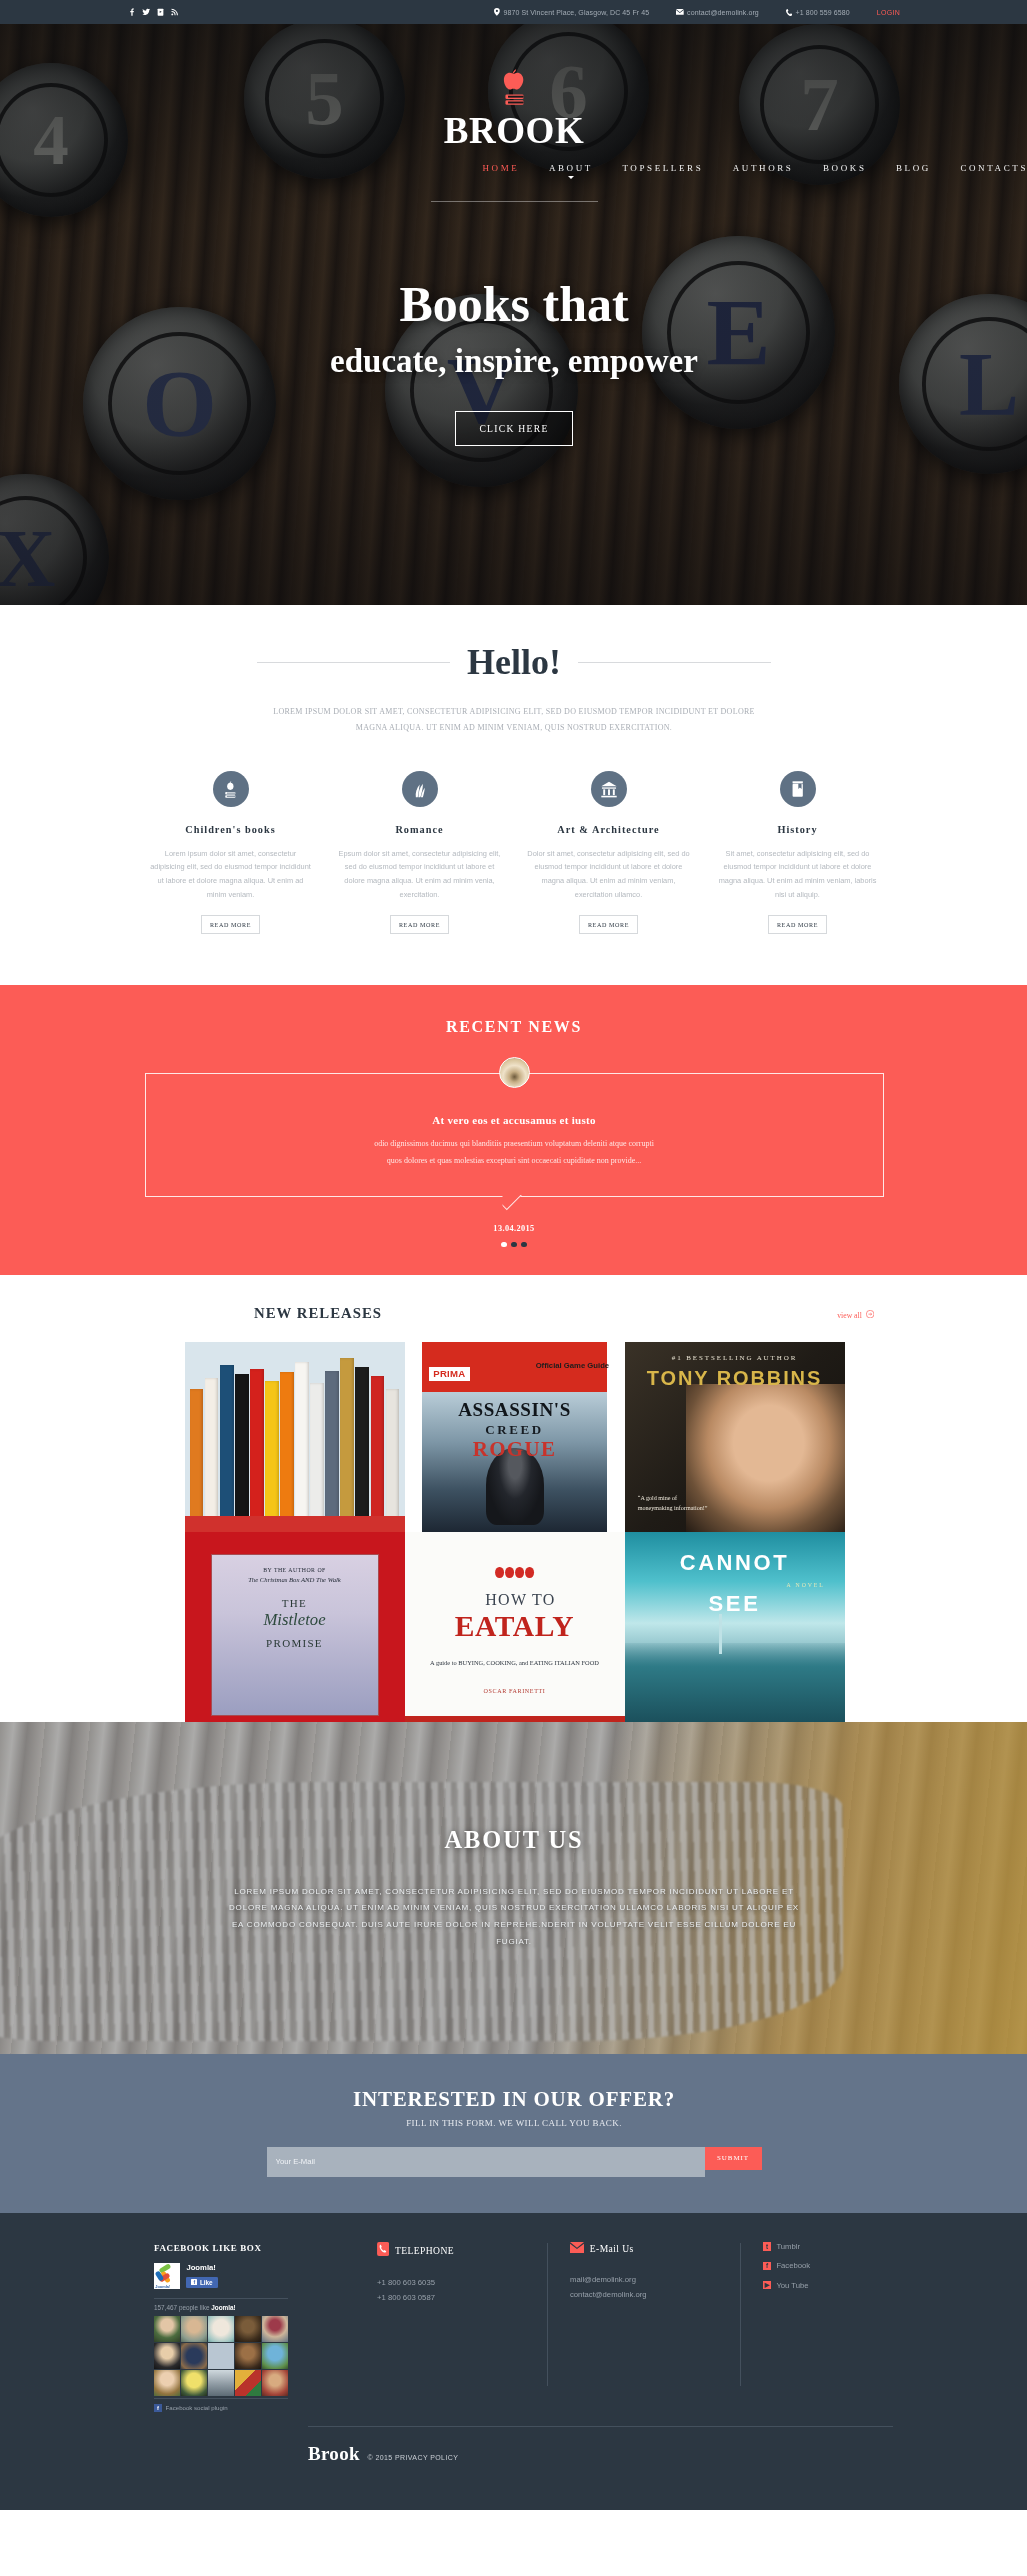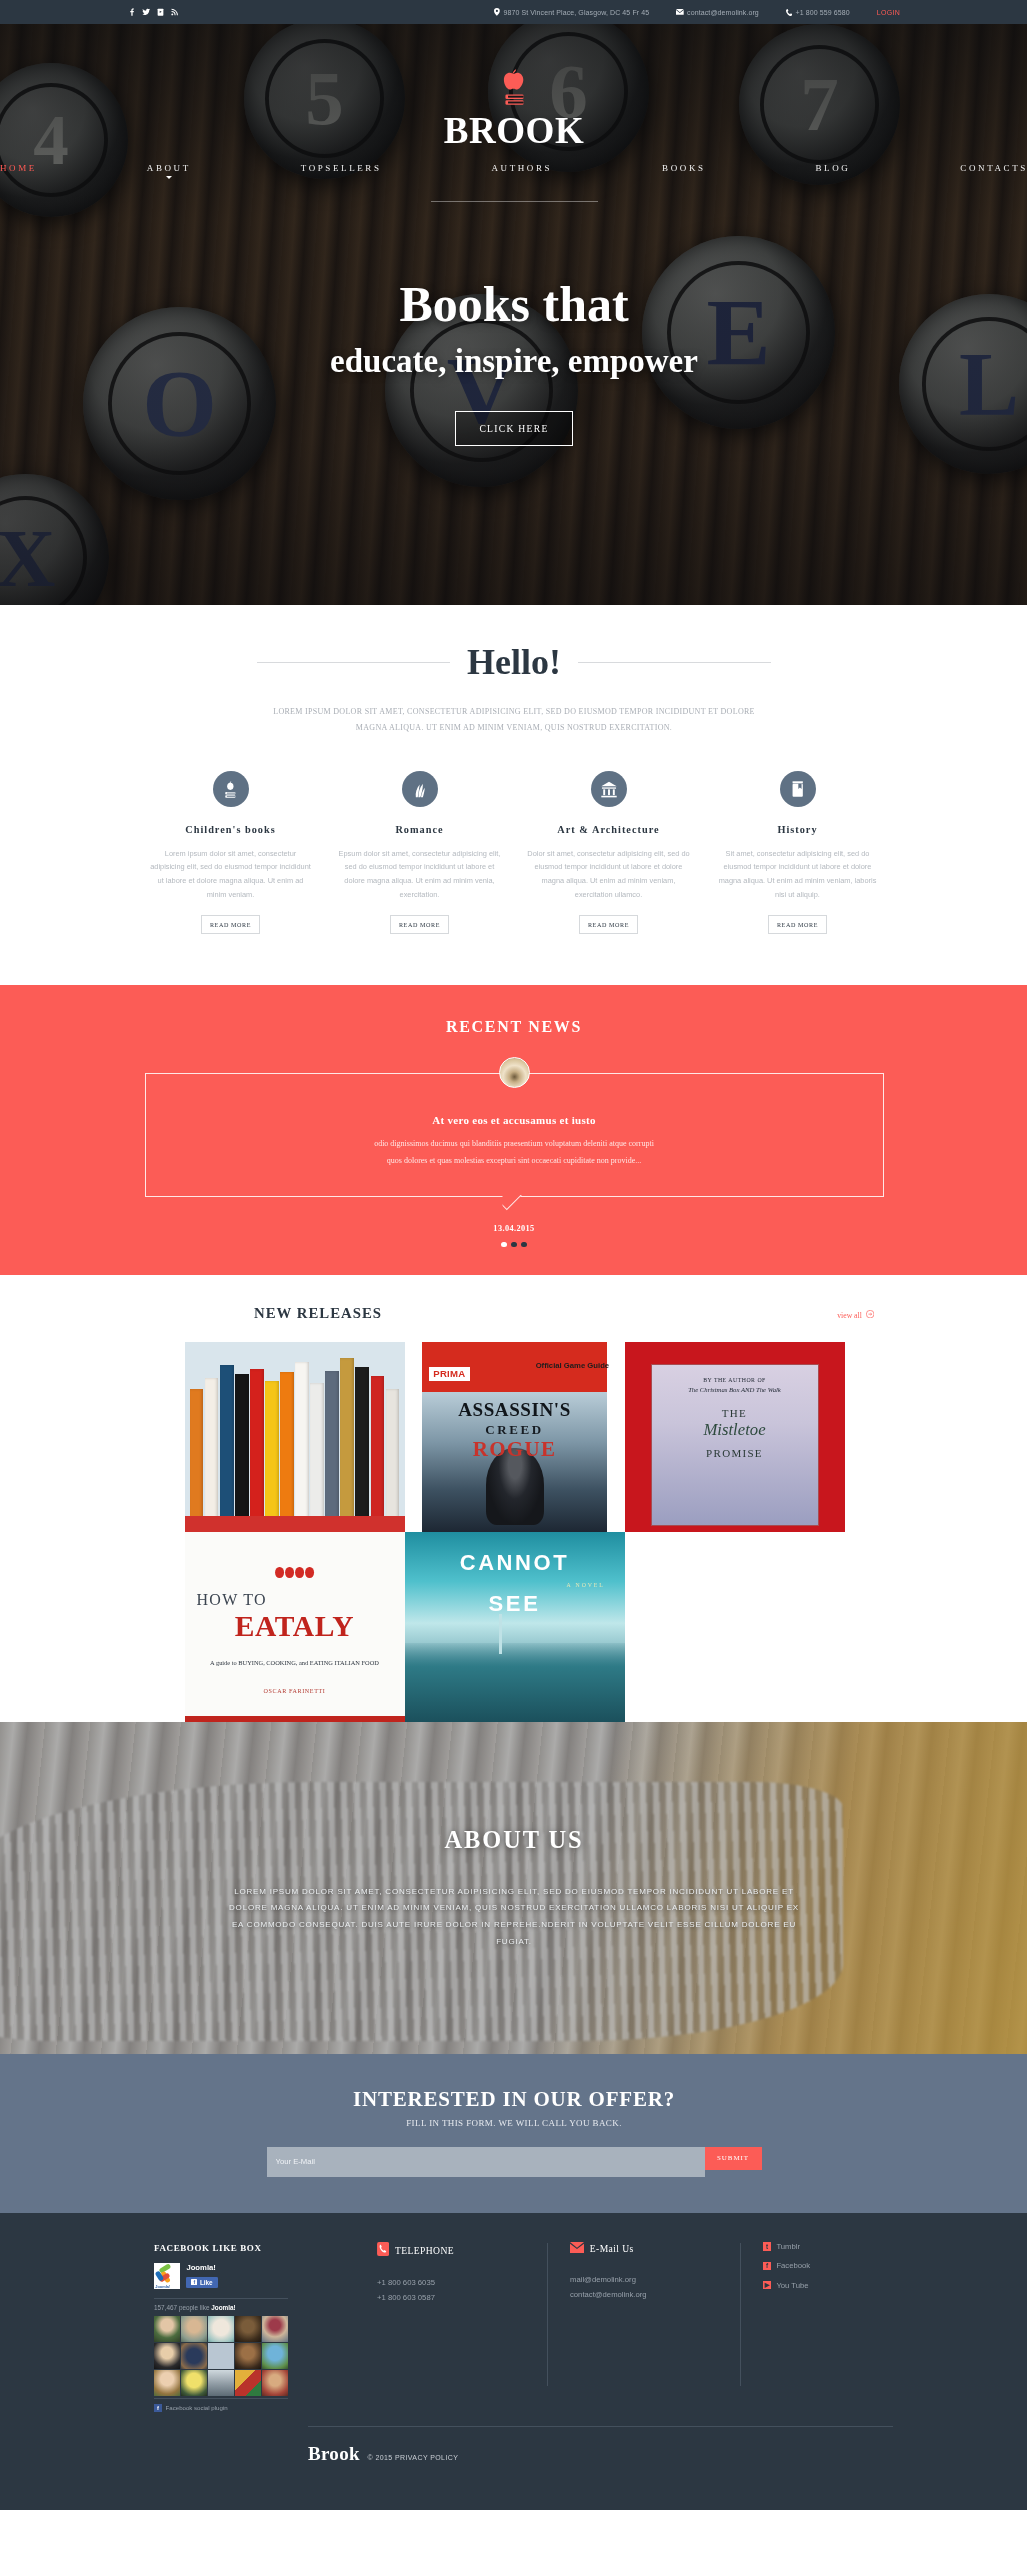--- a/index.html
+++ b/index.html
@@ -82,21 +82,21 @@
   .logo-mark { margin: 0 auto 3.9px; width: 35px; height: 44px; position: relative; }
   .brand-name {
     font-family: "Liberation Serif", serif;
     font-weight: 700;
     font-size: 37px;
     color: #ffffff;
     letter-spacing: 0.6px;
     line-height: 1;
     margin-bottom: 14px;
   }
-  .mainnav { display: flex; justify-content: space-between; gap: 29.5px; }
+  .mainnav { display: flex; justify-content: flex-end; gap: 29.5px; }
   .nav-item {
     font-family: "Liberation Serif", serif;
     color: #f2f2f2;
     font-size: 9px;
     letter-spacing: 2.6px;
     text-transform: uppercase;
     position: relative;
     cursor: pointer;
   }
   .nav-item.active { color: #ff5b55; }
@@ -312,21 +312,21 @@
   .mp .inner { position:absolute; inset: 22px 26px 6.4px; background: linear-gradient(180deg,#d8d0e2 0%, #c9c4da 36%, #b6b4cf 62%, #9b9ec0 100%); border: 1.3px solid #a84b50; }
   .mp .byline { position:absolute; left:0; right:0; top:18%; text-align:center; font-family:"Liberation Serif",serif; font-size:5.8px; color:#1d2530; letter-spacing:0.5px;}
   .mp .bk { position:absolute; left:0; right:0; top:23%; text-align:center; font-family:"Liberation Serif",serif; font-size:6.7px; color:#1d2530; font-style:italic;}
   .mp .t1 { position:absolute; left:0; right:0; top:34%; text-align:center; font-family:"Liberation Serif",serif; font-size:11px; color:#2a3a36; letter-spacing:1.3px;}
   .mp .t2 { position:absolute; left:0; right:0; top:41%; text-align:center; font-family:"Liberation Serif",serif; font-size:16.7px; color:#2e4a3e; font-style:italic;}
   .mp .t3 { position:absolute; left:0; right:0; top:55%; text-align:center; font-family:"Liberation Serif",serif; font-size:11px; color:#2a3a36; letter-spacing:1.3px;}
 
   .ea { position:absolute; inset:0; background:#fbfbf9; }
   .ea .toms { position:absolute; left:50%; top:18%; transform:translateX(-50%); display:flex; gap:1.3px;}
   .ea .tom { width:9px; height:11.6px; border-radius:50%; background:#d22b25; }
-  .ea .t1 { position:absolute; left:12px; right:0; top:31%; text-align:left; font-family:"Liberation Serif",serif; font-size:16px; color:#3b4450; letter-spacing:1.3px;}
+  .ea .t1 { position:absolute; left:12px; right:0; top:31%; text-align:center; font-family:"Liberation Serif",serif; font-size:16px; color:#3b4450; letter-spacing:1.3px;}
   .ea .t2 { position:absolute; left:0; right:0; top:41%; text-align:center; font-family:"Liberation Serif",serif; font-weight:700; font-size:29.5px; color:#c0241d; letter-spacing:0.6px;}
   .ea .sub { position:absolute; left:0; right:0; top:66%; text-align:center; font-family:"Liberation Serif",serif; font-size:6.4px; color:#2e3640; line-height:1.7;}
   .ea .auth { position:absolute; left:0; right:0; top:82%; text-align:center; font-family:"Liberation Serif",serif; font-size:6.1px; color:#b33b33; letter-spacing:0.6px;}
   .ea .base { position:absolute; left:0; right:0; bottom:0; height:6.4px; background:#c0241d; }
 
   .cs { position:absolute; inset:0; background: linear-gradient(180deg,#1f8ea0 0%, #4fc0cc 26%, #bfe7ea 48%, #6fa9b4 70%, #24606e 100%); }
   .cs .t1 { position:absolute; left:0; right:0; top:9%; text-align:center; font-family:"Liberation Sans",sans-serif; font-weight:700; font-size:22px; color:#fff; letter-spacing:2.6px;}
   .cs .nv { position:absolute; right:9%; top:26%; font-family:"Liberation Serif",serif; font-size:5.8px; color:#e4e9b9; letter-spacing:1.9px;}
   .cs .t2 { position:absolute; left:0; right:0; top:31%; text-align:center; font-family:"Liberation Sans",sans-serif; font-weight:700; font-size:22px; color:#fff; letter-spacing:2.6px;}
   .cs .town { position:absolute; left:0; right:0; bottom:0; height:42%;
@@ -675,20 +675,28 @@
         <div class="prima">PRIMA</div>
         <div class="ogg">Official Game Guide</div>
         <div class="ice"></div>
         <div class="hood"></div>
         <div class="t1">ASSASSIN'S</div>
         <div class="t2">CREED</div>
         <div class="t3">ROGUE</div>
       </div>
     </div>
 
+    <div class="cell">
+      <div class="tr">
+        <div class="face"></div>
+        <div class="bl">#1 BESTSELLING AUTHOR</div>
+        <div class="nm">TONY ROBBINS</div>
+        <div class="q">“A gold mine of moneymaking information!”</div>
+      </div>
+    </div>
 
     <div class="cell">
       <div class="mp">
         <div class="inner"></div>
         <div class="byline">BY THE AUTHOR OF</div>
         <div class="bk">The Christmas Box AND The Walk</div>
         <div class="t1">THE</div>
         <div class="t2">Mistletoe</div>
         <div class="t3">PROMISE</div>
       </div>

